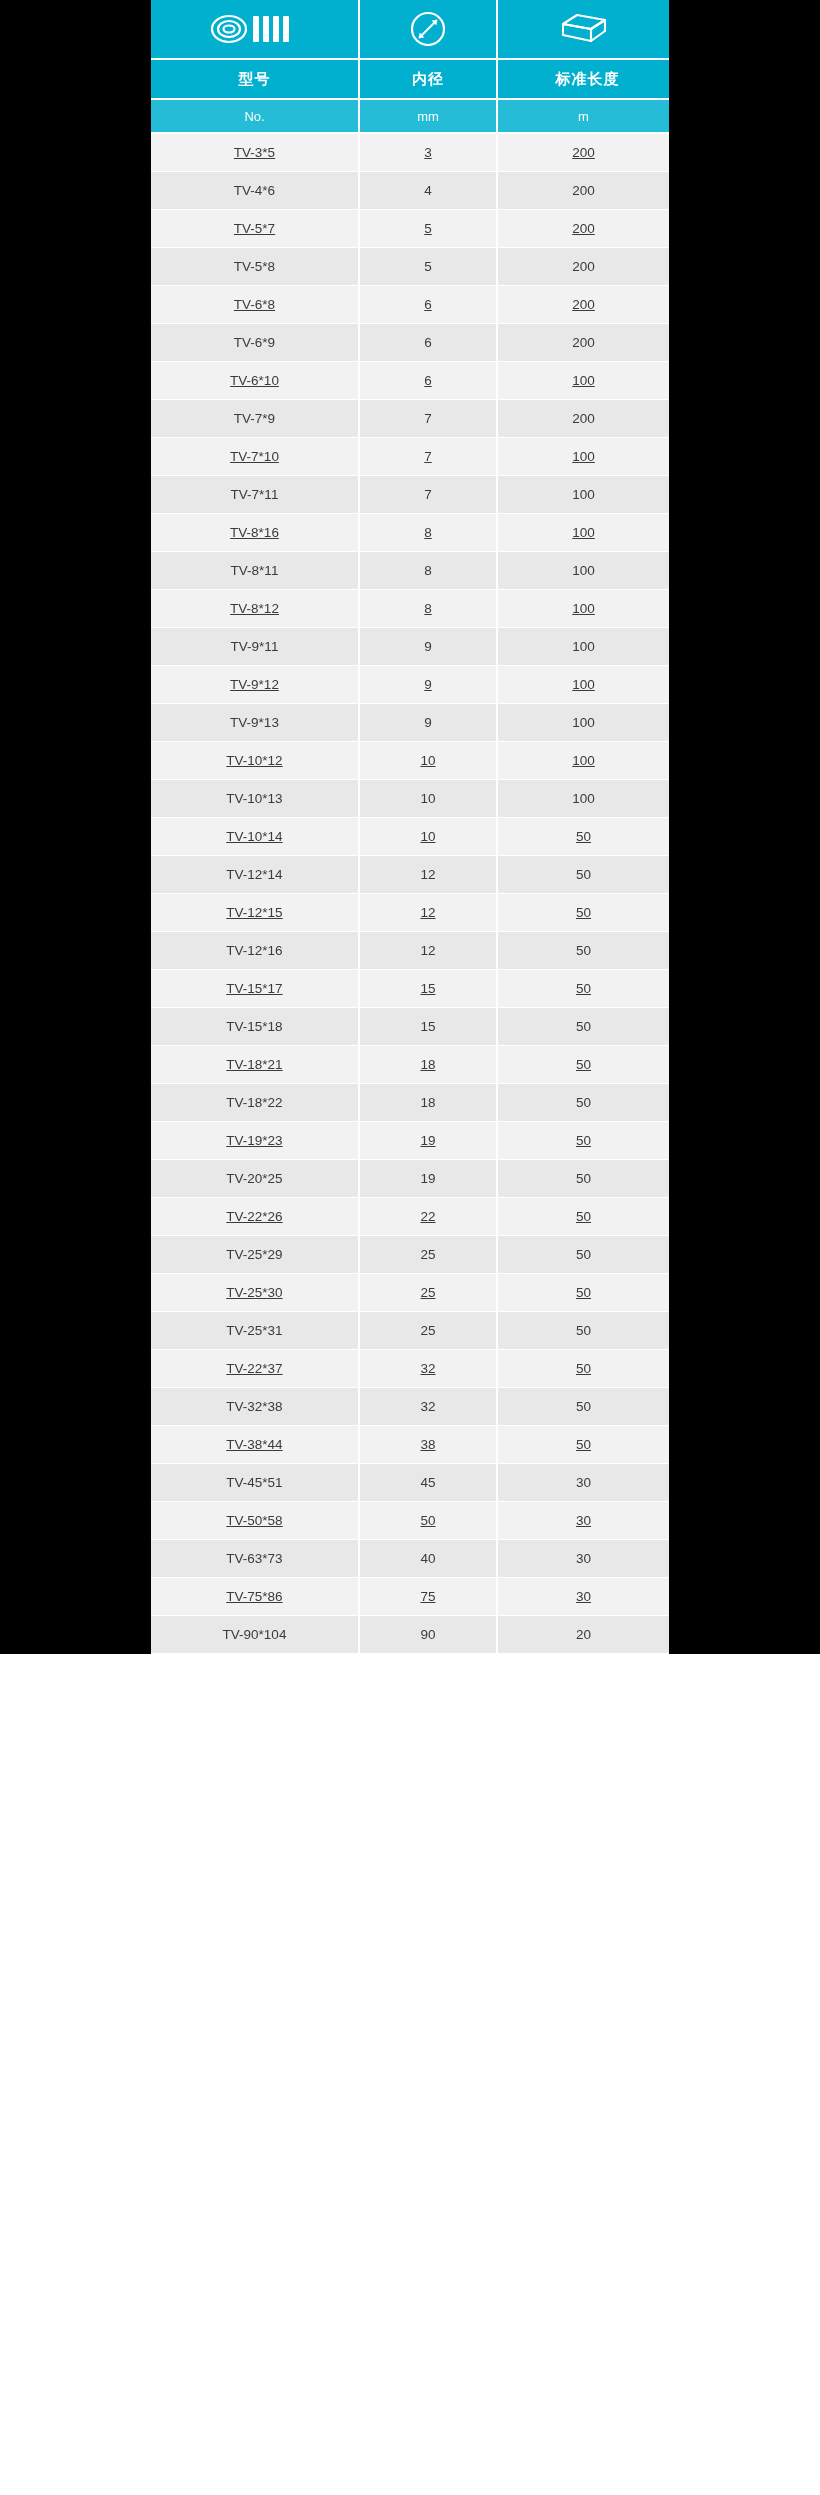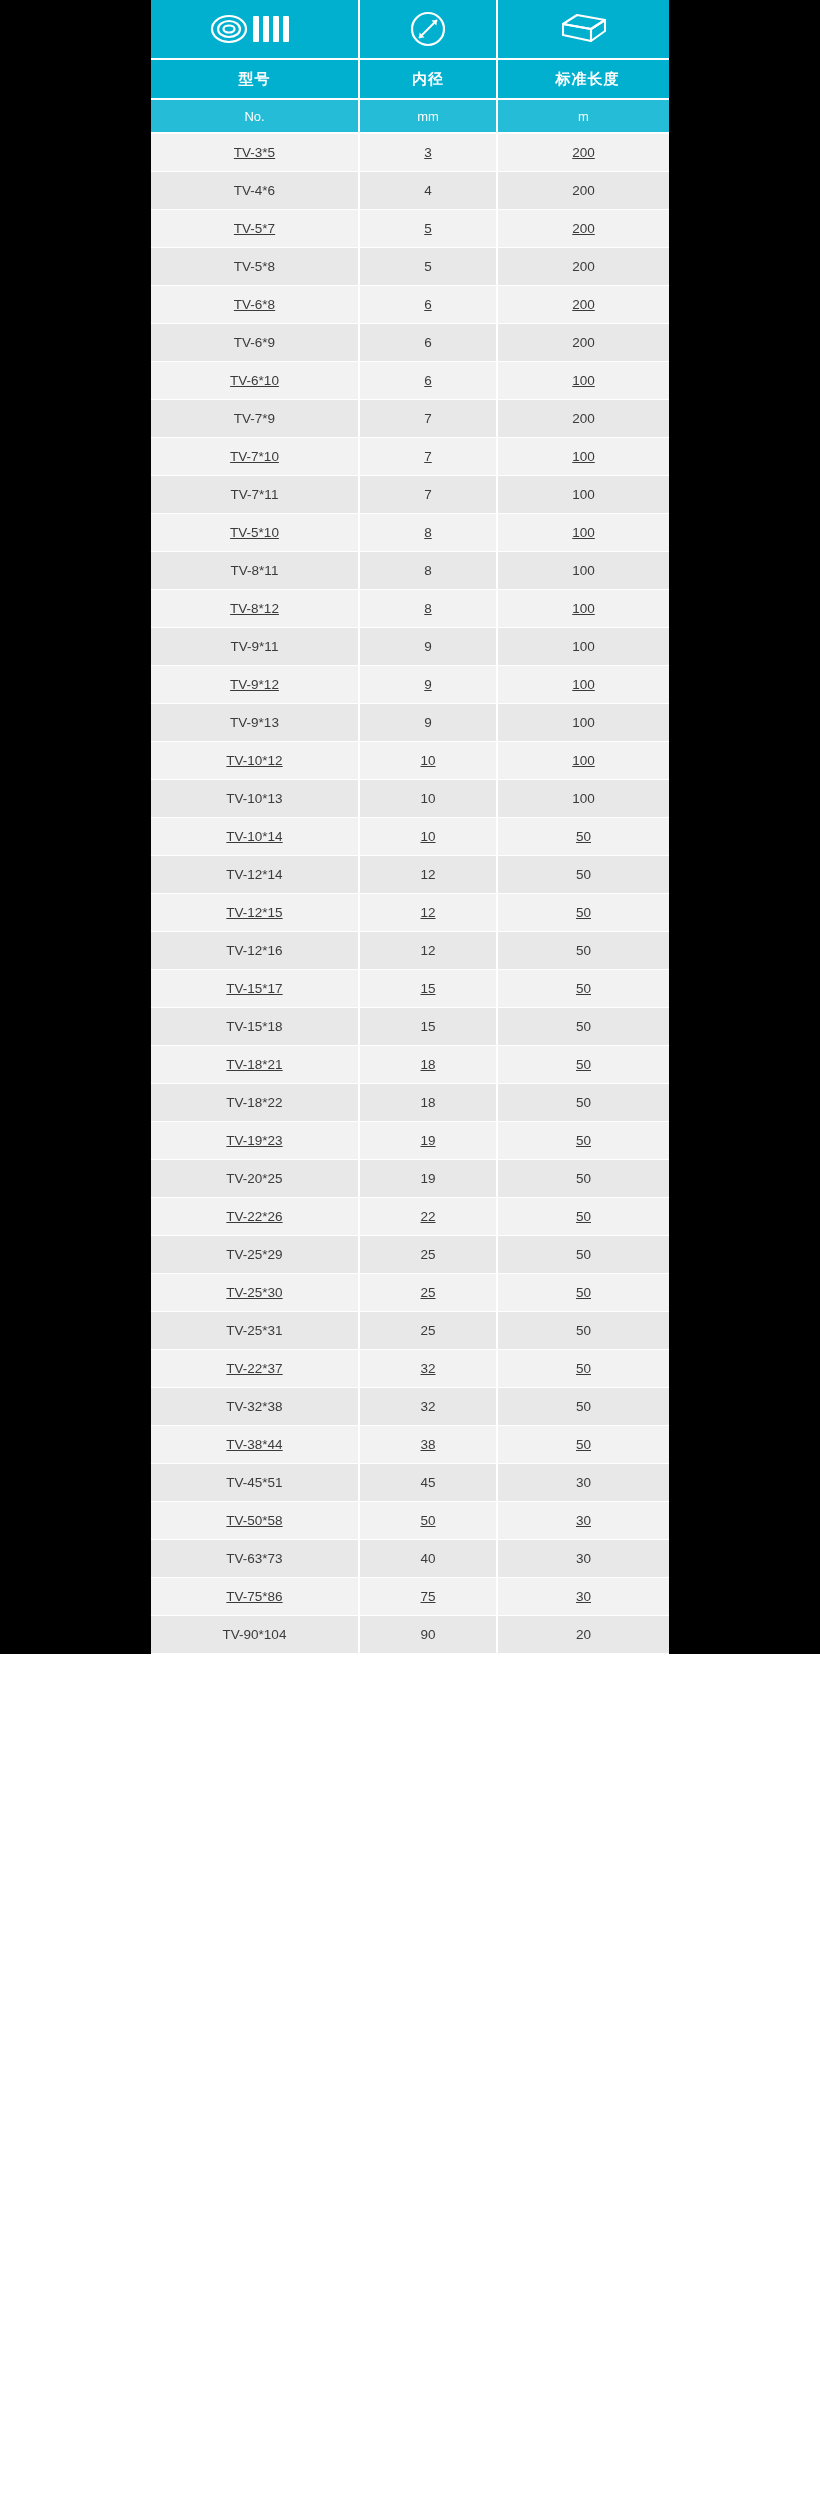--- a/index.html
+++ b/index.html
@@ -196,21 +196,21 @@
           <td>TV-7*10</td>
           <td>7</td>
           <td>100</td>
         </tr>
         <tr class="even">
           <td>TV-7*11</td>
           <td>7</td>
           <td>100</td>
         </tr>
         <tr class="odd">
-          <td>TV-5*10</td>
+          <td>TV-8*16</td>
           <td>8</td>
           <td>100</td>
         </tr>
         <tr class="even">
           <td>TV-8*11</td>
           <td>8</td>
           <td>100</td>
         </tr>
         <tr class="odd">
           <td>TV-8*12</td>

